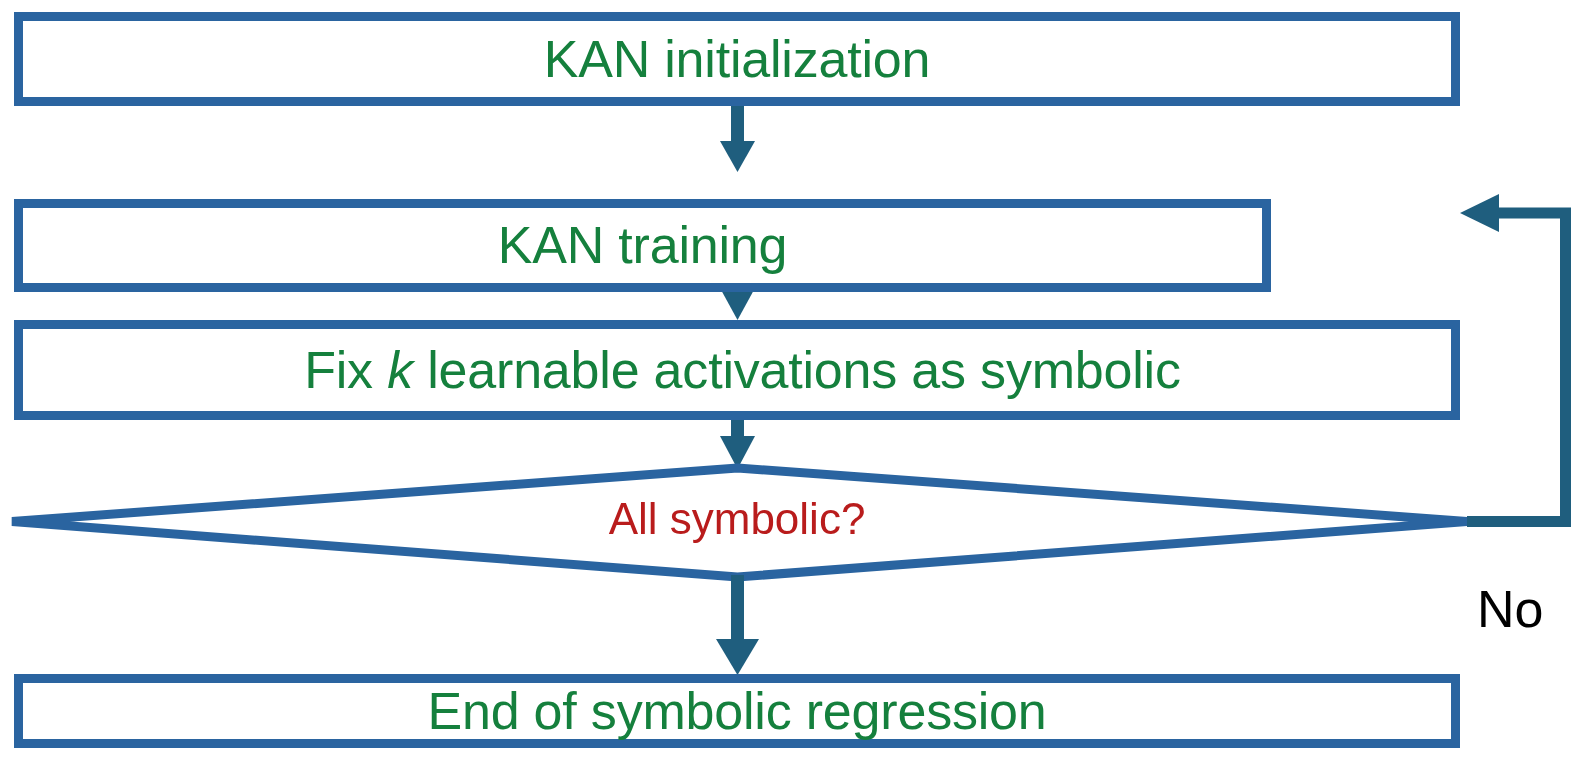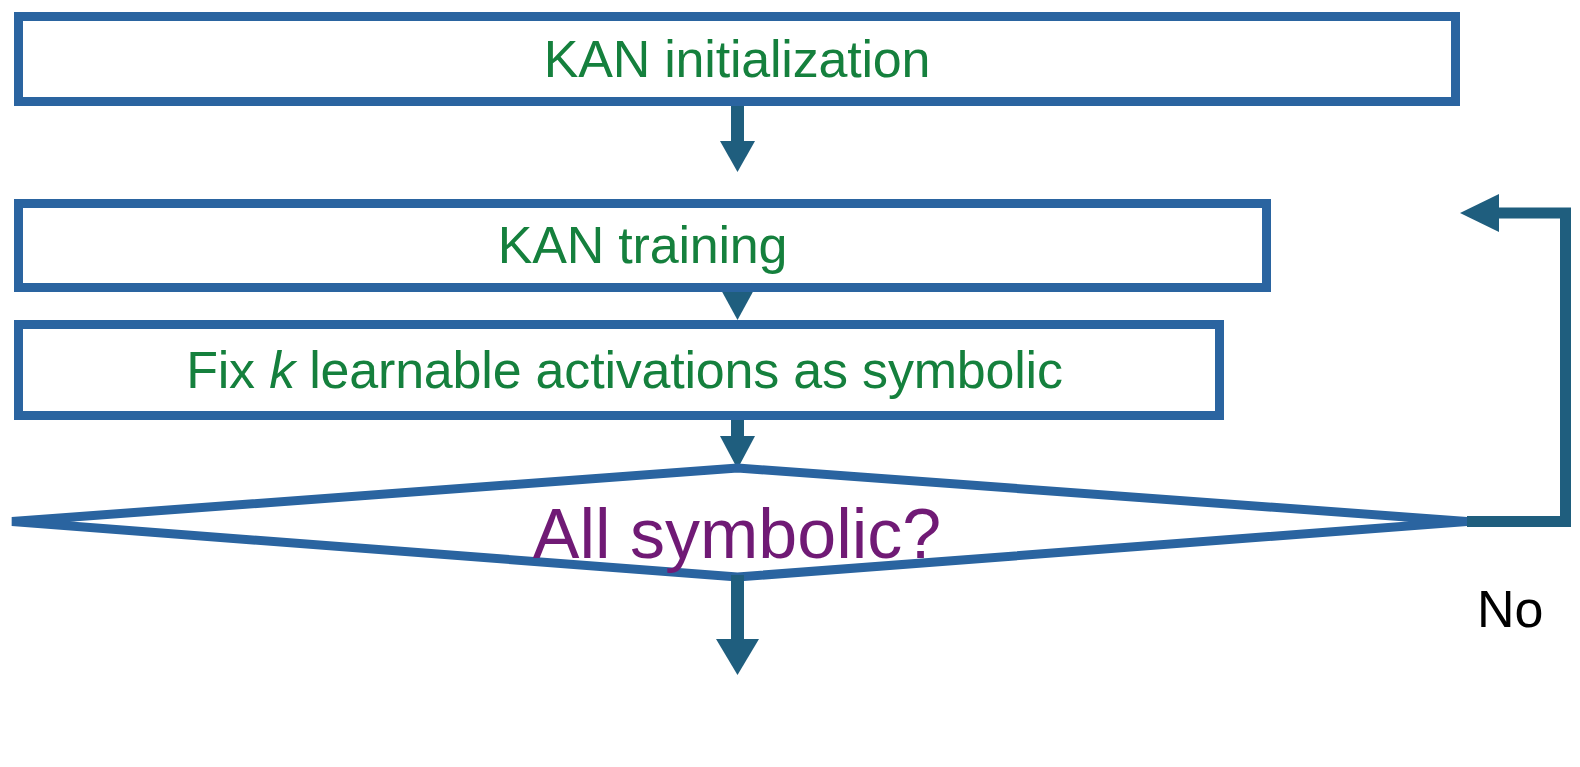--- a/index.html
+++ b/index.html
@@ -44,36 +44,36 @@
     white-space: nowrap;
     letter-spacing: -0.2px;
     text-align: right;
   }
   .node-label em {
     font-style: italic;
   }
   .decision-label {
     position: absolute;
     font-family: "Liberation Sans", sans-serif;
-    font-size: 70px;
-    color: #701a75;
+    font-size: 44px;
+    color: #b91c1c;
     white-space: nowrap;
     text-align: center;
   }
   .edge-label {
     position: absolute;
     font-family: "Liberation Sans", sans-serif;
     font-size: 52px;
     color: #000000;
     white-space: nowrap;
   }
   
   #box-init      { left: 14px;  top: 12px;  width: 1446px; height: 94px; }
   #box-training  { left: 14px;  top: 171px; width: 1257px; height: 93px; margin-top: 28px; }
-  #box-fix       { left: 14px;  top: 320px; width: 1210px; height: 100px; padding-left: 11px; }
+  #box-fix       { left: 14px;  top: 320px; width: 1446px; height: 100px; padding-left: 11px; }
   #box-end       { left: 14px;  top: 674px; width: 1446px; height: 74px; }
   #decision-text { left: 437px; top: 494px; width: 600px; }
   #label-yes     { left: 752px; top: 586px; }
   #label-no      { left: 1477px; top: 543px; margin-top: 36px; }
 </style>
 </head>
 <body>
 
 <div id="stage">
 
@@ -119,14 +119,17 @@
 
   <div class="node-box" id="box-fix">
     <span class="node-label"><span>Fix </span><em>k</em><span> learnable activations as symbolic</span></span>
   </div>
 
   <div class="decision-label" id="decision-text">All symbolic?</div>
 
 
   <div class="edge-label" id="label-no">No</div>
 
+  <div class="node-box" id="box-end">
+    <span class="node-label">End of symbolic regression</span>
+  </div>
 
 </div>
 
 </body></html>

